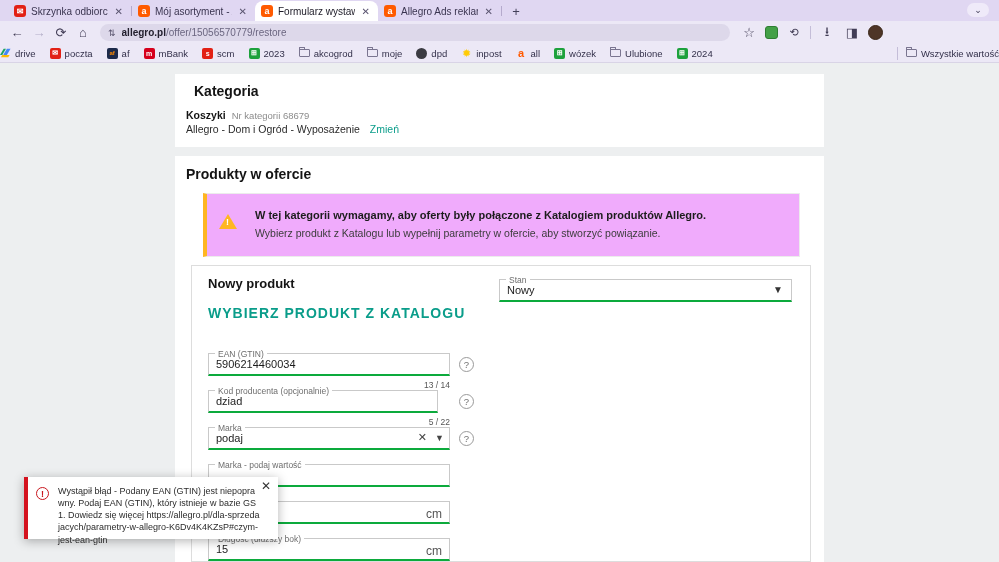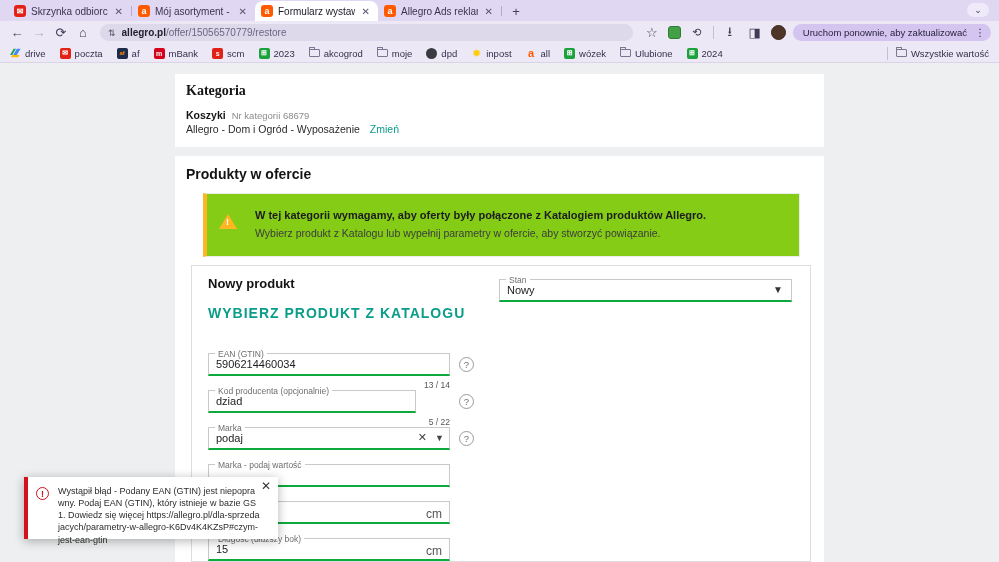--- a/index.html
+++ b/index.html
@@ -28,51 +28,51 @@
   .omnibox .url { font-size:10px; color:#6b6680; white-space:nowrap; overflow:hidden; }
   .omnibox .url b { color:#23202e; font-weight:bold; }
   .tb-right { display:flex; align-items:center; gap:7px; margin-left:6px; }
   .ext-green { width:13px; height:13px; background:#43a047; border-radius:3px; border:1px solid #2e7d32; }
   .tb-divider { width:1px; height:13px; background:#c4bdd8; }
   .avatar { width:15px; height:15px; border-radius:50%; background:#4e3527; border:1px solid #3a2719; }
   .update-pill { height:17px; background:#d3c4f0; border-radius:9px 0 0 9px; display:flex; align-items:center; padding:0 6px 0 10px; font-size:9.5px; color:#241e38; white-space:nowrap; }
   .menu-dots { height:17px; background:#d3c4f0; border-radius:0 9px 9px 0; display:flex; align-items:center; padding:0 6px 0 2px; font-size:10px; color:#241e38; }
 
   
-  .bookmarks { position:absolute; top:44px; left:0; width:999px; height:19px; background:#ece8f6; border-bottom:1px solid #d9d4e6; display:flex; align-items:center; padding:0 10px; gap:14px; }
+  .bookmarks { position:absolute; top:44px; left:0; width:999px; height:19px; background:#ece8f6; border-bottom:1px solid #d9d4e6; display:flex; align-items:center; padding:0 0; gap:14px; }
   .bm { display:flex; align-items:center; gap:4px; font-size:9.5px; color:#33304a; white-space:nowrap; cursor:pointer; }
   .bmi { width:11px; height:11px; display:flex; align-items:center; justify-content:center; flex:none; }
   .bmi.sq { border-radius:2px; color:#fff; font-size:7px; font-weight:bold; }
   .bmi.red { background:#e22015; }
   .bmi.navy { background:#1d2a4a; color:#ff8a00; font-size:6px; }
   .bmi.mbank { background:#d6001c; }
   .bmi.sheets { background:#1da13c; }
   .bmi.dpd { background:#3b3b42; border-radius:50%; }
   .bmi.inpost { color:#ffcb04; font-size:11px; }
   .bmi.allegro-a { color:#ff5a00; font-size:11px; font-weight:bold; }
   .folder-ic { width:11px; height:8px; border:1px solid #7a7590; border-radius:1px; position:relative; }
   .folder-ic::before { content:""; position:absolute; top:-3px; left:-1px; width:4px; height:2px; border:1px solid #7a7590; border-bottom:none; border-radius:1px 1px 0 0; }
   .bm-right { margin-left:auto; display:flex; align-items:center; gap:8px; }
 
   
   .content { position:absolute; top:63px; left:0; width:999px; height:499px; background:#edeff0; }
   .card { position:absolute; left:175px; width:649px; background:#fff; }
   .card1 { top:11px; height:73px; }
   .card2 { top:93px; height:406px; }
   .h-section { font-size:14px; font-weight:bold; color:#141414; }
-  .card1 .h-section { position:absolute; left:11px; top:9px;font-family:Liberation Serif, serif; }
+  .card1 .h-section { position:absolute; left:19px; top:9px; }
   .cat-line1 { position:absolute; left:11px; top:35px; font-size:10px; color:#141414; }
   .cat-line1 b { font-size:10.5px; }
   .cat-nr { color:#8c8c8c; font-size:9.5px; margin-left:6px; }
   .cat-line2 { position:absolute; left:11px; top:49px; font-size:10.5px; color:#2b2b2b; }
   .link-teal { color:#0a9d8a; cursor:pointer; }
   .cat-line2 .link-teal { margin-left:10px; }
 
   .card2 .h-section { position:absolute; left:11px; top:10px; }
-  .warnbox { position:absolute; left:28px; top:37px; width:597px; height:64px; background:#84cc16; border:1px solid #ececec; border-left:4px solid #ffb622;padding-left:29px; }
+  .warnbox { position:absolute; left:28px; top:37px; width:597px; height:64px; background:#f0abfc; border:1px solid #ececec; border-left:4px solid #ffb622;padding-left:29px; }
   .warn-tri { position:absolute; left:12px; top:20px; width:0; height:0; border-left:9px solid transparent; border-right:9px solid transparent; border-bottom:15px solid #ffb622; }
   .warn-tri::after { content:"!"; position:absolute; left:-2px; top:3px; font-size:9px; font-weight:bold; color:#fff; }
   .warn-b { position:absolute; left:48px; top:15px; font-size:11px; font-weight:bold; color:#1c1c1c; }
   .warn-t { position:absolute; left:48px; top:33px; font-size:10.5px; color:#3c3c3c; }
 
   .prodbox { position:absolute; left:16px; top:109px; width:620px; height:297px; border:1px solid #ddd; background:#fff; }
   .np-title { position:absolute; left:16px; top:10px; font-size:13px; font-weight:bold; color:#141414; }
   .np-catalog { position:absolute; left:16px; top:39px; font-size:14px; font-weight:bold; letter-spacing:1px; color:#0a9d8a; cursor:pointer; }
 
   .fld { position:absolute; height:23px; background:#fff; border:1px solid #c9c9c9; border-bottom:2px solid #0caa3c; }
@@ -81,21 +81,21 @@
   .fld .fsuffix { position:absolute; right:7px; top:5px; font-size:12px; color:#555; }
   .fld .combo-ics { position:absolute; right:5px; top:3px; display:flex; gap:8px; font-size:11px; color:#444; }
   .counter { position:absolute; width:242px; text-align:right; font-size:8.5px; color:#555; }
   .help { position:absolute; left:267px; width:15px; height:15px; border:1px solid #9a9a9a; border-radius:50%; font-size:9.5px; color:#6e6e6e; display:flex; align-items:center; justify-content:center; cursor:pointer; }
 
   .stan { left:307px; top:13px; width:293px; }
   .stan .chev { position:absolute; right:8px; top:4px; font-size:10px; color:#333; }
 
   .f-ean { left:16px; top:87px; width:242px; }
   .c-ean { left:16px; top:114px; }
-  .f-kod { left:16px; top:124px; width:208px; }
+  .f-kod { left:16px; top:124px; width:230px; }
   .c-kod { left:16px; top:151px; }
   .f-marka { left:16px; top:161px; width:242px; }
   .f-marka2 { left:16px; top:198px; width:242px; }
   .f-dim1 { left:16px; top:235px; width:242px; }
   .f-dim2 { left:16px; top:272px; width:242px; }
   .h-ean { top:91px; } .h-kod { top:128px; } .h-marka { top:165px; }
 
   
   .toast { position:absolute; left:24px; top:477px; width:254px; height:62px; background:#fff; border-left:4px solid #d4121e; box-shadow:0 2px 10px rgba(0,0,0,.3); z-index:50; }
   .toast .err-ic { position:absolute; left:8px; top:10px; width:13px; height:13px; border:1.5px solid #c9161d; border-radius:50%; color:#c9161d; font-size:9px; font-weight:bold; display:flex; align-items:center; justify-content:center; }
@@ -144,24 +144,20 @@
       <span class="url"><b>allegro.pl</b><span>/offer/15056570779/restore</span></span>
     </div>
     <div class="tb-right">
       <div class="nav-ic">☆</div>
       <div class="ext-green"></div>
       <div class="nav-ic" style="font-size:11px;">⟲</div>
       <div class="tb-divider"></div>
       <div class="nav-ic">⭳</div>
       <div class="nav-ic">◨</div>
       <div class="avatar"></div>
-      <div style="display:flex;">
-        <div class="update-pill">Uruchom ponownie, aby zaktualizować</div>
-        <div class="menu-dots">⋮</div>
-      </div>
     </div>
   </div>
 
   <div class="bookmarks">
     <div class="bm">
       <span class="bmi">
           <svg width="11" height="10" viewBox="0 0 24 21">
             <path fill="#1ea362" d="M8 1 0 15h5L13 1z"></path>
             <path fill="#4688f4" d="M13 1h8l-8 14h-8z" transform="translate(2,0)"></path>
             <path fill="#ffba00" d="M5 15h16l-3 5H2z"></path>

